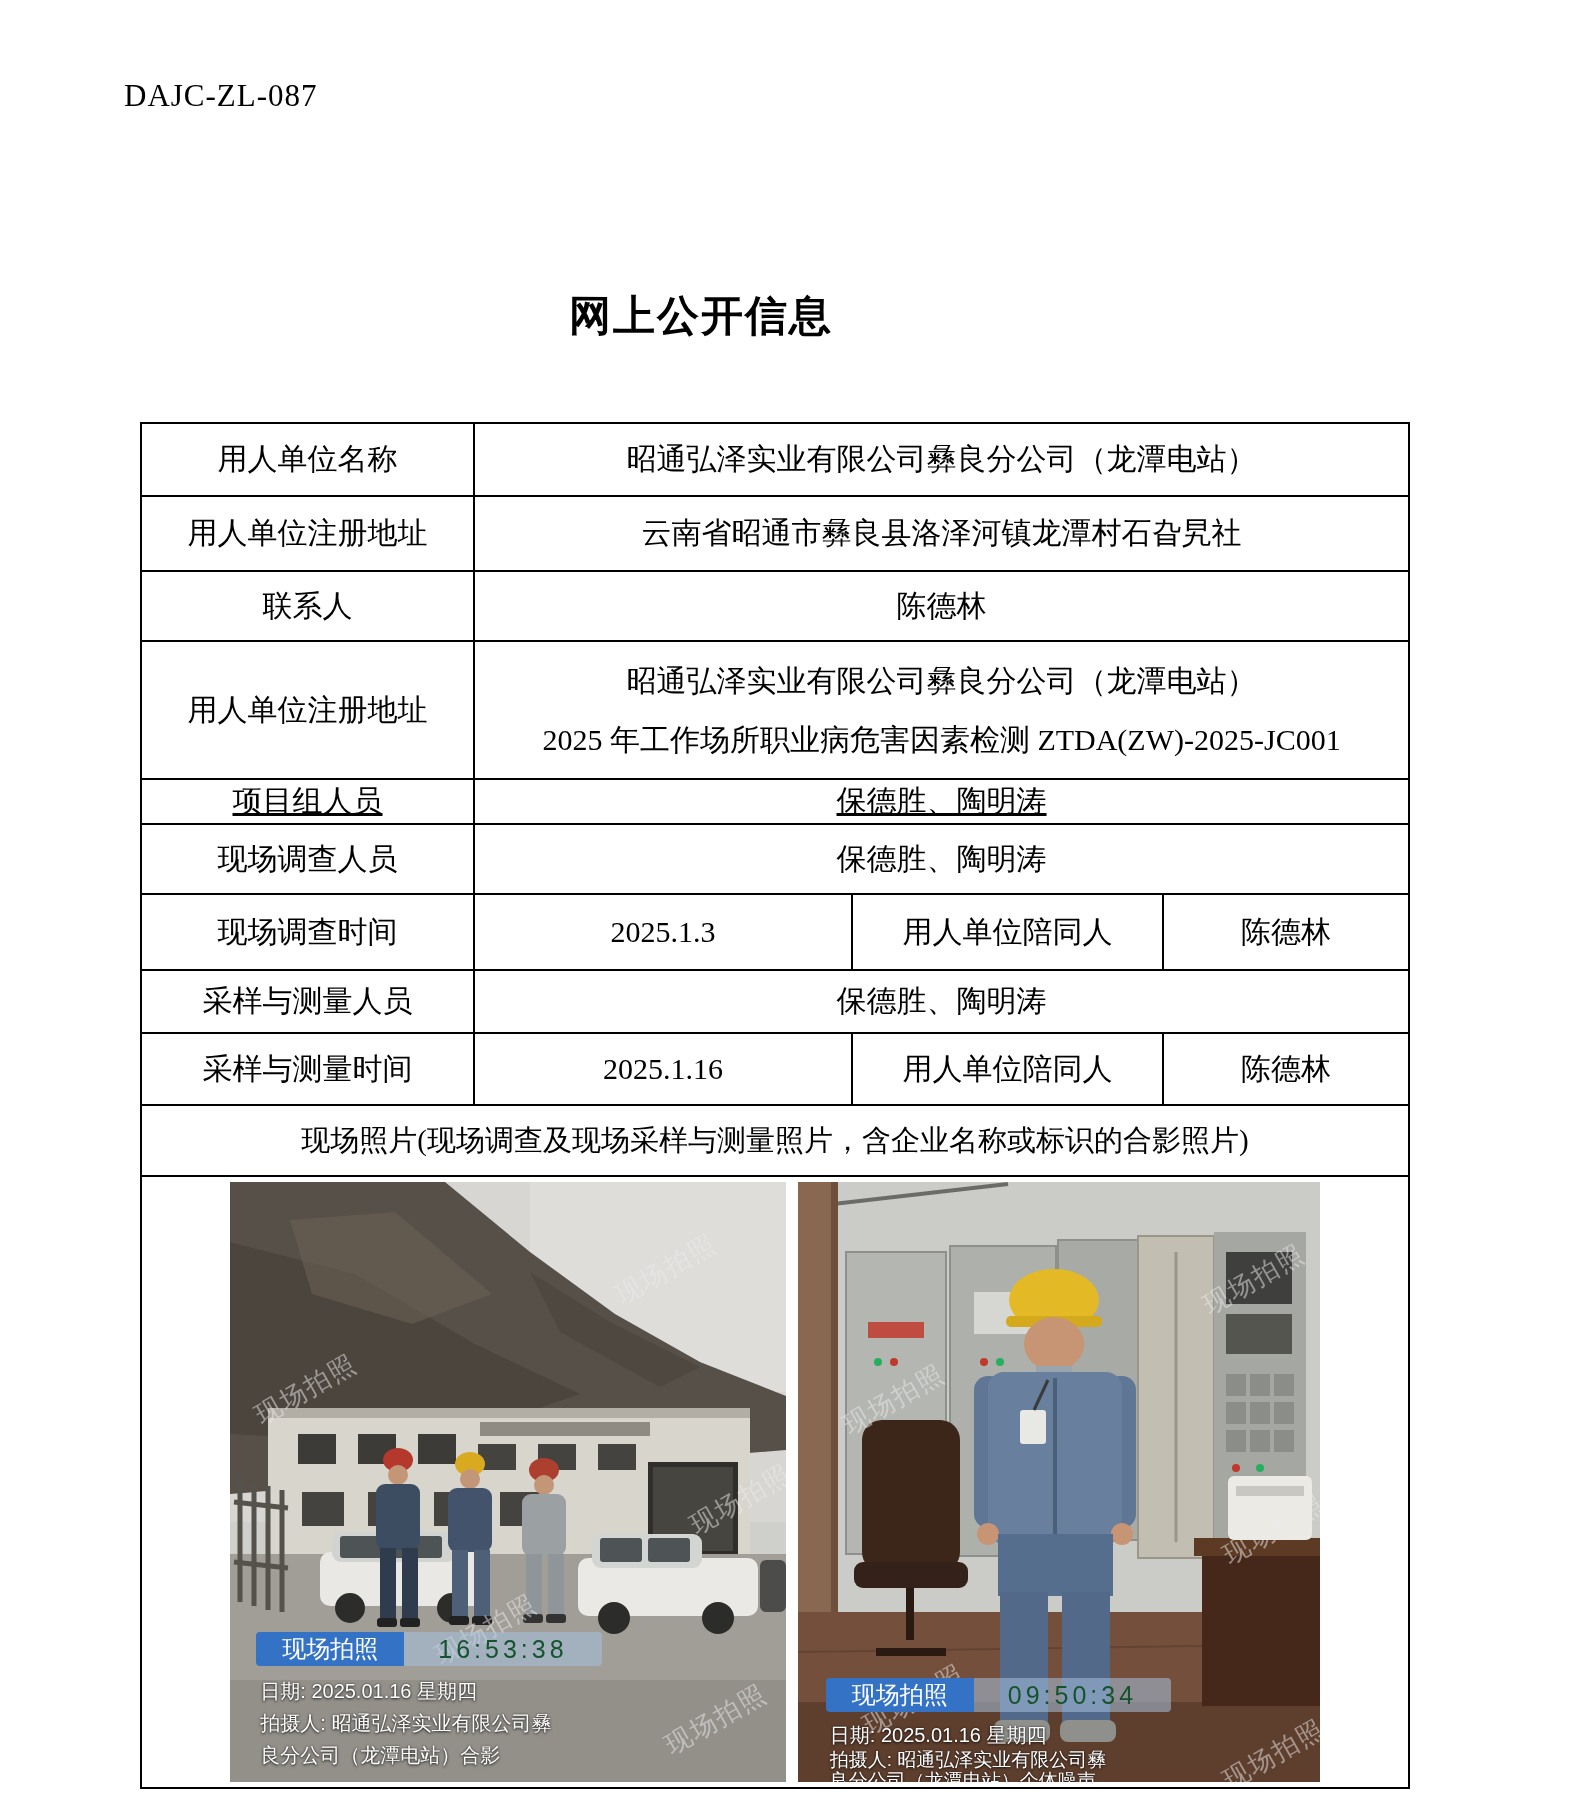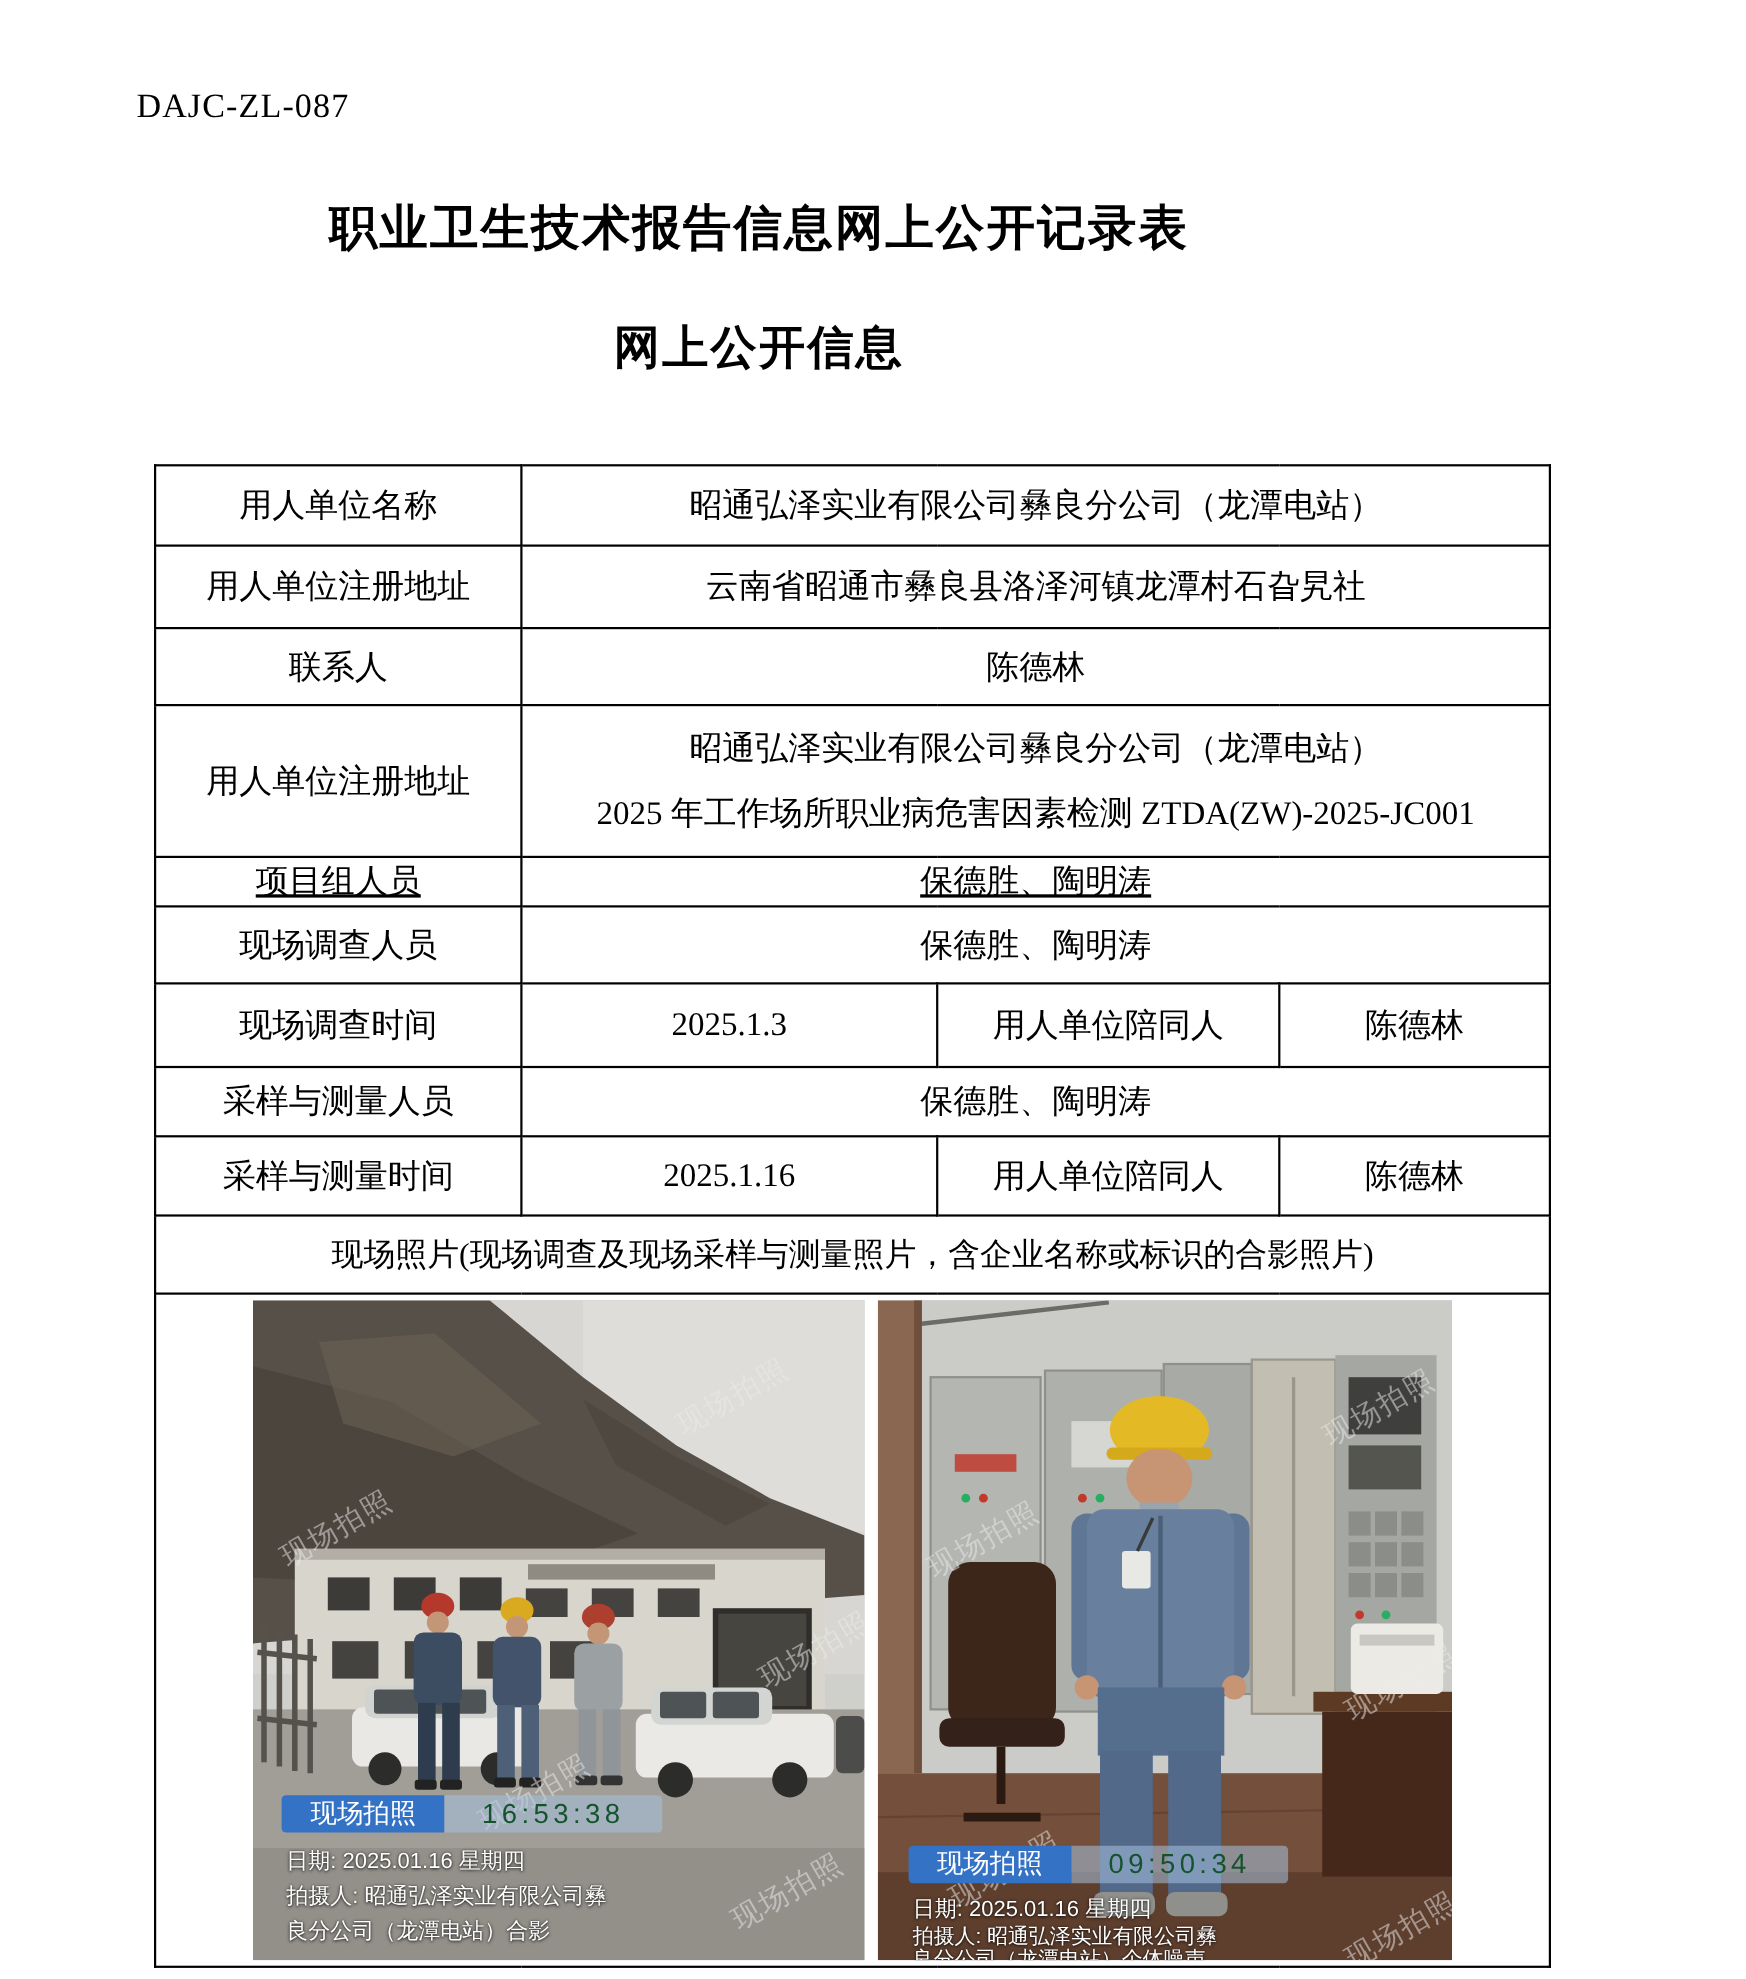--- a/index.html
+++ b/index.html
@@ -9,21 +9,21 @@
   }
   .doc-code{
     position:absolute;left:124px;top:78px;font-size:31px;letter-spacing:1px;
     font-family:"Liberation Serif","DejaVu Serif",serif;
   }
   .title{
     position:absolute;left:0;top:178px;width:1380px;text-align:center;
     font-size:44px;font-weight:bold;margin:0;letter-spacing:2px;
   }
   .subtitle{
-    position:absolute;left:0;top:288px;width:1380px;text-align:center;
+    position:absolute;left:11px;top:288px;width:1380px;text-align:center;
     font-size:42px;font-weight:bold;margin:0;letter-spacing:2px;
   }
   table.form{
     position:absolute;left:140px;top:422px;width:1268px;
     border-collapse:collapse;table-layout:fixed;font-size:30px;
   }
   table.form td{
     border:2px solid #000;text-align:center;vertical-align:middle;
     padding:0 6px;overflow:hidden;
   }
@@ -65,21 +65,20 @@
     transform:rotate(-30deg);pointer-events:none;letter-spacing:2px;
     font-family:"Liberation Sans","DejaVu Sans",sans-serif;
   }
 </style>
 </head>
 <body>
 
 <div class="page">
 
   <div class="doc-code">DAJC-ZL-087</div>
-  <h1 class="title">职业卫生技术报告信息网上公开记录表</h1>
   <h2 class="subtitle">网上公开信息</h2>
 
   <table class="form">
     <colgroup>
       <col style="width:333px">
         <col style="width:378px">
         <col style="width:311px">
         <col style="width:246px">
     </colgroup>
     <tbody>

